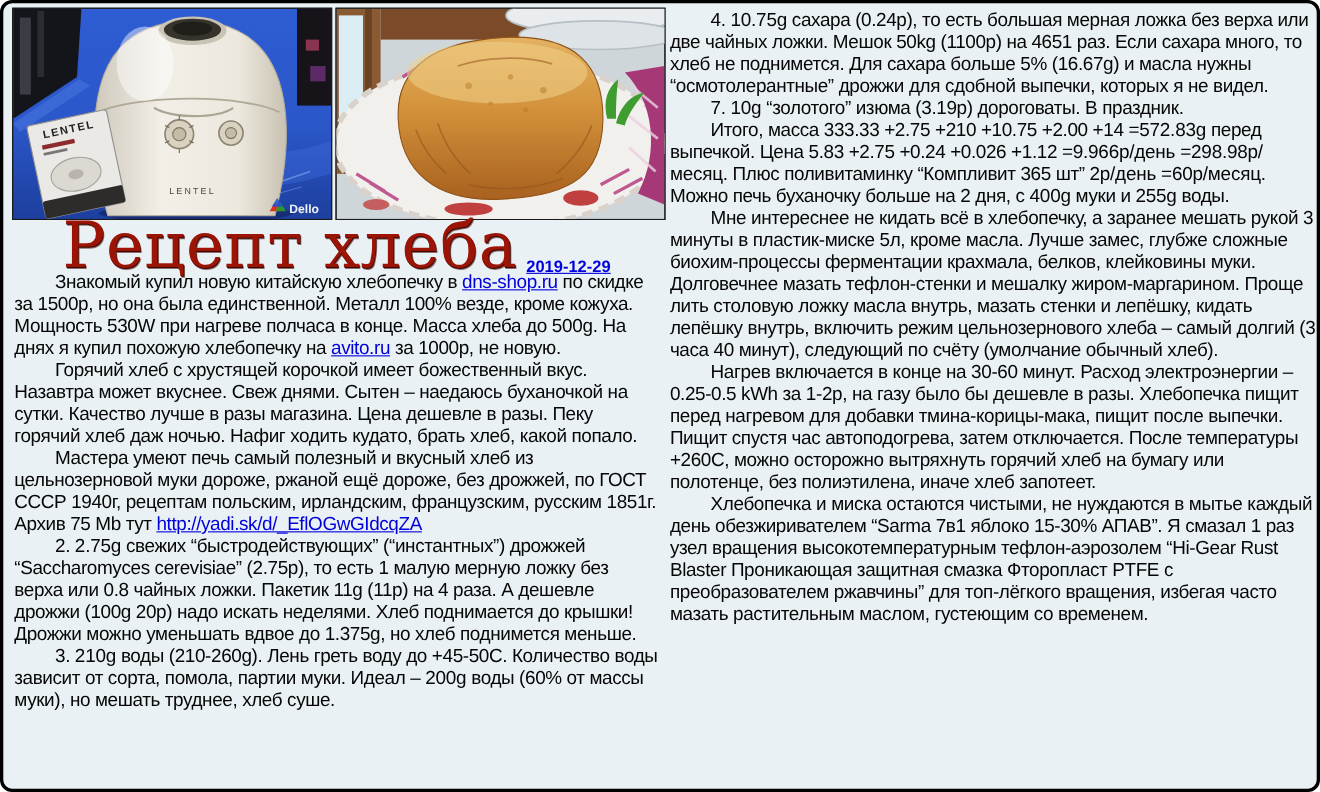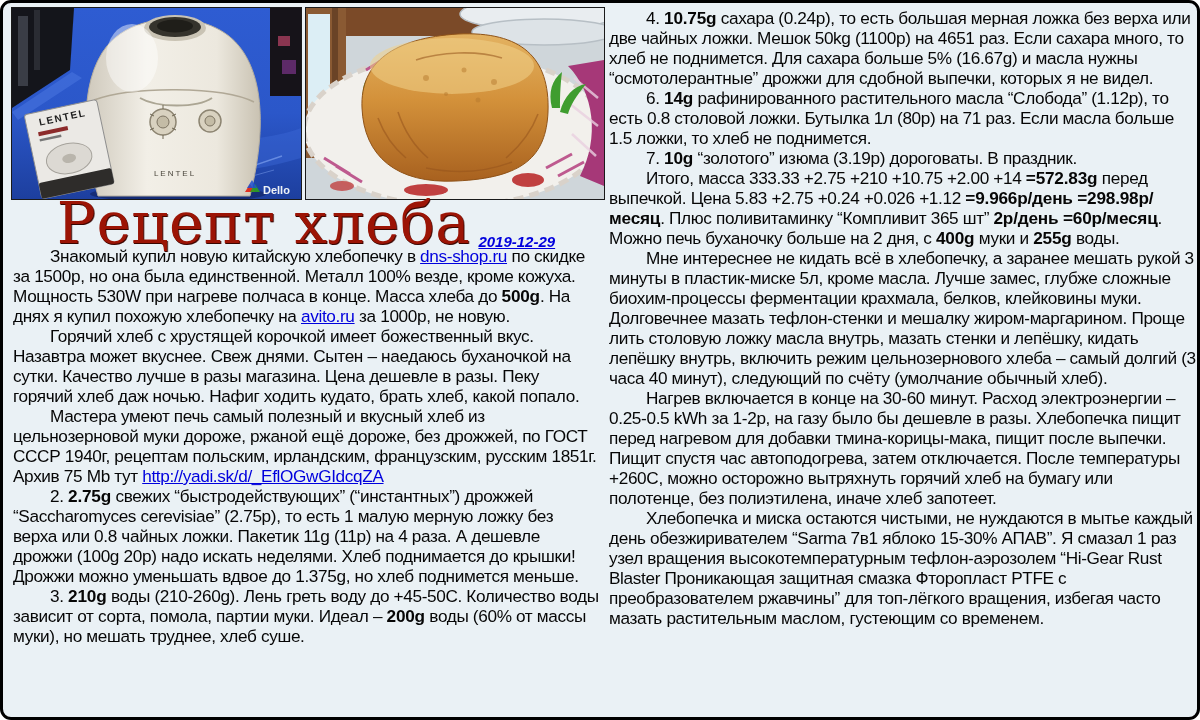--- a/index.html
+++ b/index.html
@@ -16,31 +16,31 @@
   .photo svg { display:block; }
 
   .title-row { position:absolute; left:10px; top:190px; width:586px; text-align:center; white-space:nowrap; }
   .doc-title {
     font-family:"DejaVu Serif", serif; font-weight:normal; font-size:58px; line-height:1.05;
     color:var(--title-red,#9c1405);
     text-shadow:0.5px 0.5px 0 #3a0500, 1.2px 1.2px 0 rgba(60,5,0,.55);
     letter-spacing:0.5px;
   }
   .doc-date {
-    font-size:15px; font-style:italic; font-weight:bold;
+    font-size:15px; font-weight:bold;
     color:var(--link-blue,#0000dd); text-decoration:underline;
     margin-left:8px; position:relative; top:4px; cursor:pointer;
   }
 
   .col { position:absolute; font-size:17.2px; line-height:20px; letter-spacing:-0.35px; color:#060606; text-align:left; }
   #left-col  { left:10px;  top:243px; width:588px; }
   #right-col { left:606px; top:5px;  width:588px; }
   .para { margin:0; }
   .para.indent { text-indent:37px; }
-  .para b { font-weight:bold; letter-spacing:-0.2px; }
+  .para b { font-weight:normal; letter-spacing:-0.2px; }
   .lnk { color:var(--link-blue,#0000dd); text-decoration:underline; cursor:pointer;text-align:right; }
 </style>
 </head>
 <body>
 
 <div class="page">
 
   <div class="photo" id="photo1">
     <svg width="289" height="191" viewBox="0 0 289 191">
       <defs>
@@ -166,21 +166,20 @@
 
   <div class="col" id="left-col">
       <p class="para indent">Знакомый купил новую китайскую хлебопечку в <a href="#" class="lnk">dns-shop.ru</a> по скидке за 1500р, но она была единственной. Металл 100% везде, кроме кожуха. Мощность 530W при нагреве полчаса в конце. Масса хлеба до <b>500g</b>. На днях я купил похожую хлебопечку на <a href="#" class="lnk">avito.ru</a> за 1000р, не новую.</p>
       <p class="para indent">Горячий хлеб с хрустящей корочкой имеет божественный вкус. Назавтра может вкуснее. Свеж днями. Сытен – наедаюсь буханочкой на сутки. Качество лучше в разы магазина. Цена дешевле в разы. Пеку горячий хлеб даж ночью. Нафиг ходить кудато, брать хлеб, какой попало.</p>
       <p class="para indent">Мастера умеют печь самый полезный и вкусный хлеб из цельнозерновой муки дороже, ржаной ещё дороже, без дрожжей, по ГОСТ СССР 1940г, рецептам польским, ирландским, французским, русским 1851г. Архив 75 Mb тут <a href="#" class="lnk">http://yadi.sk/d/_EflOGwGIdcqZA</a></p>
       <p class="para indent">2. <b>2.75g</b> свежих “быстродействующих” (“инстантных”) дрожжей “Saccharomyces cerevisiae” (2.75р), то есть 1 малую мерную ложку без верха или 0.8 чайных ложки. Пакетик 11g (11р) на 4 раза. А дешевле дрожжи (100g 20р) надо искать неделями. Хлеб поднимается до крышки! Дрожжи можно уменьшать вдвое до 1.375g, но хлеб поднимется меньше.</p>
       <p class="para indent">3. <b>210g</b> воды (210-260g). Лень греть воду до +45-50C. Количество воды зависит от сорта, помола, партии муки. Идеал – <b>200g</b> воды (60% от массы муки), но мешать труднее, хлеб суше.</p>
     </div>
   <div class="col" id="right-col">
       <p class="para indent">4. <b>10.75g</b> сахара (0.24р), то есть большая мерная ложка без верха или две чайных ложки. Мешок 50kg (1100р) на 4651 раз. Если сахара много, то хлеб не поднимется. Для сахара больше 5% (16.67g) и масла нужны “осмотолерантные” дрожжи для сдобной выпечки, которых я не видел.</p>
-      <p class="para indent">6. <b>14g</b> рафинированного растительного масла “Слобода” (1.12р), то есть 0.8 столовой ложки. Бутылка 1л (80р) на 71 раз. Если масла больше 1.5 ложки, то хлеб не поднимется.</p>
       <p class="para indent">7. <b>10g</b> “золотого” изюма (3.19р) дороговаты. В праздник.</p>
       <p class="para indent">Итого, масса 333.33 +2.75 +210 +10.75 +2.00 +14 <b>=572.83g</b> перед выпечкой. Цена 5.83 +2.75 +0.24 +0.026 +1.12 <b>=9.966р/день =298.98р/месяц</b>. Плюс поливитаминку “Компливит 365 шт” <b>2р/день =60р/месяц</b>. Можно печь буханочку больше на 2 дня, с <b>400g</b> муки и <b>255g</b> воды.</p>
       <p class="para indent">Мне интереснее не кидать всё в хлебопечку, а заранее мешать рукой 3 минуты в пластик-миске 5л, кроме масла. Лучше замес, глубже сложные биохим-процессы ферментации крахмала, белков, клейковины муки. Долговечнее мазать тефлон-стенки и мешалку жиром-маргарином. Проще лить столовую ложку масла внутрь, мазать стенки и лепёшку, кидать лепёшку внутрь, включить режим цельнозернового хлеба – самый долгий (3 часа 40 минут), следующий по счёту (умолчание обычный хлеб).</p>
       <p class="para indent">Нагрев включается в конце на 30-60 минут. Расход электроэнергии – 0.25-0.5 kWh за 1-2р, на газу было бы дешевле в разы. Хлебопечка пищит перед нагревом для добавки тмина-корицы-мака, пищит после выпечки. Пищит спустя час автоподогрева, затем отключается. После температуры +260C, можно осторожно вытряхнуть горячий хлеб на бумагу или полотенце, без полиэтилена, иначе хлеб запотеет.</p>
       <p class="para indent">Хлебопечка и миска остаются чистыми, не нуждаются в мытье каждый день обезжиривателем “Sarma 7в1 яблоко 15-30% АПАВ”. Я смазал 1 раз узел вращения высокотемпературным тефлон-аэрозолем “Hi-Gear Rust Blaster Проникающая защитная смазка Фторопласт PTFE с преобразователем ржавчины” для топ-лёгкого вращения, избегая часто мазать растительным маслом, густеющим со временем.</p>
     </div>
 
 </div>
 
 </body></html>

